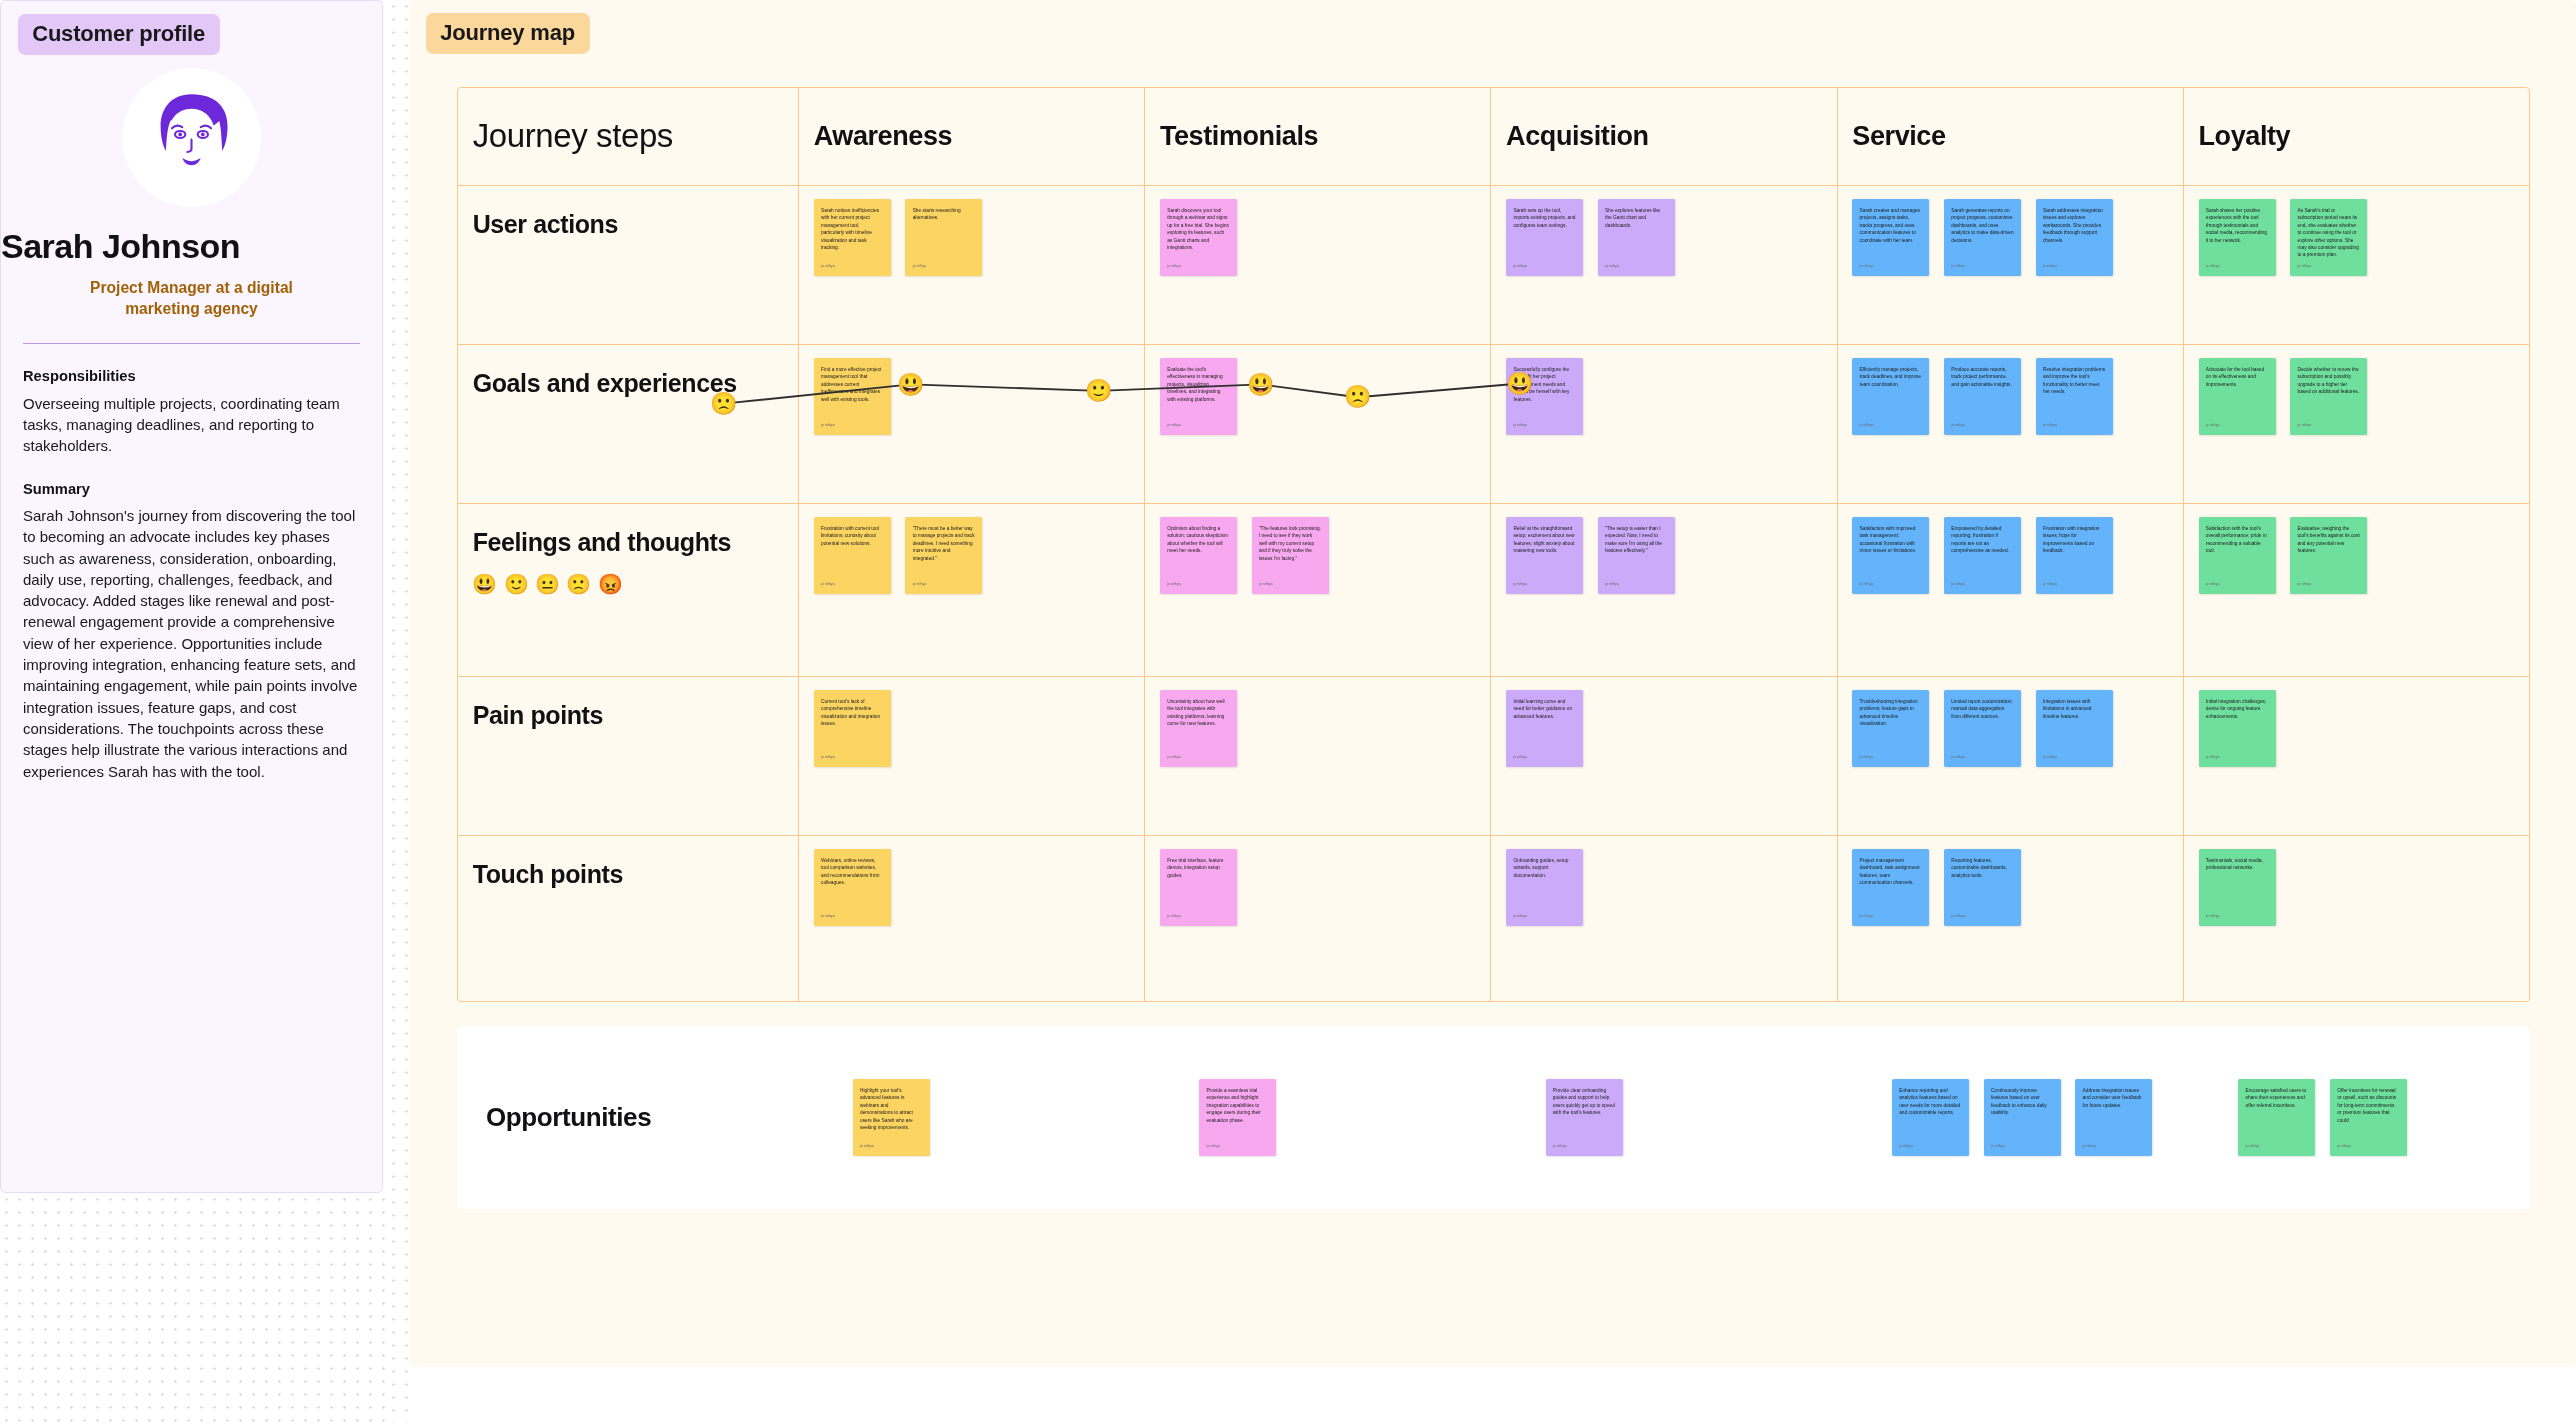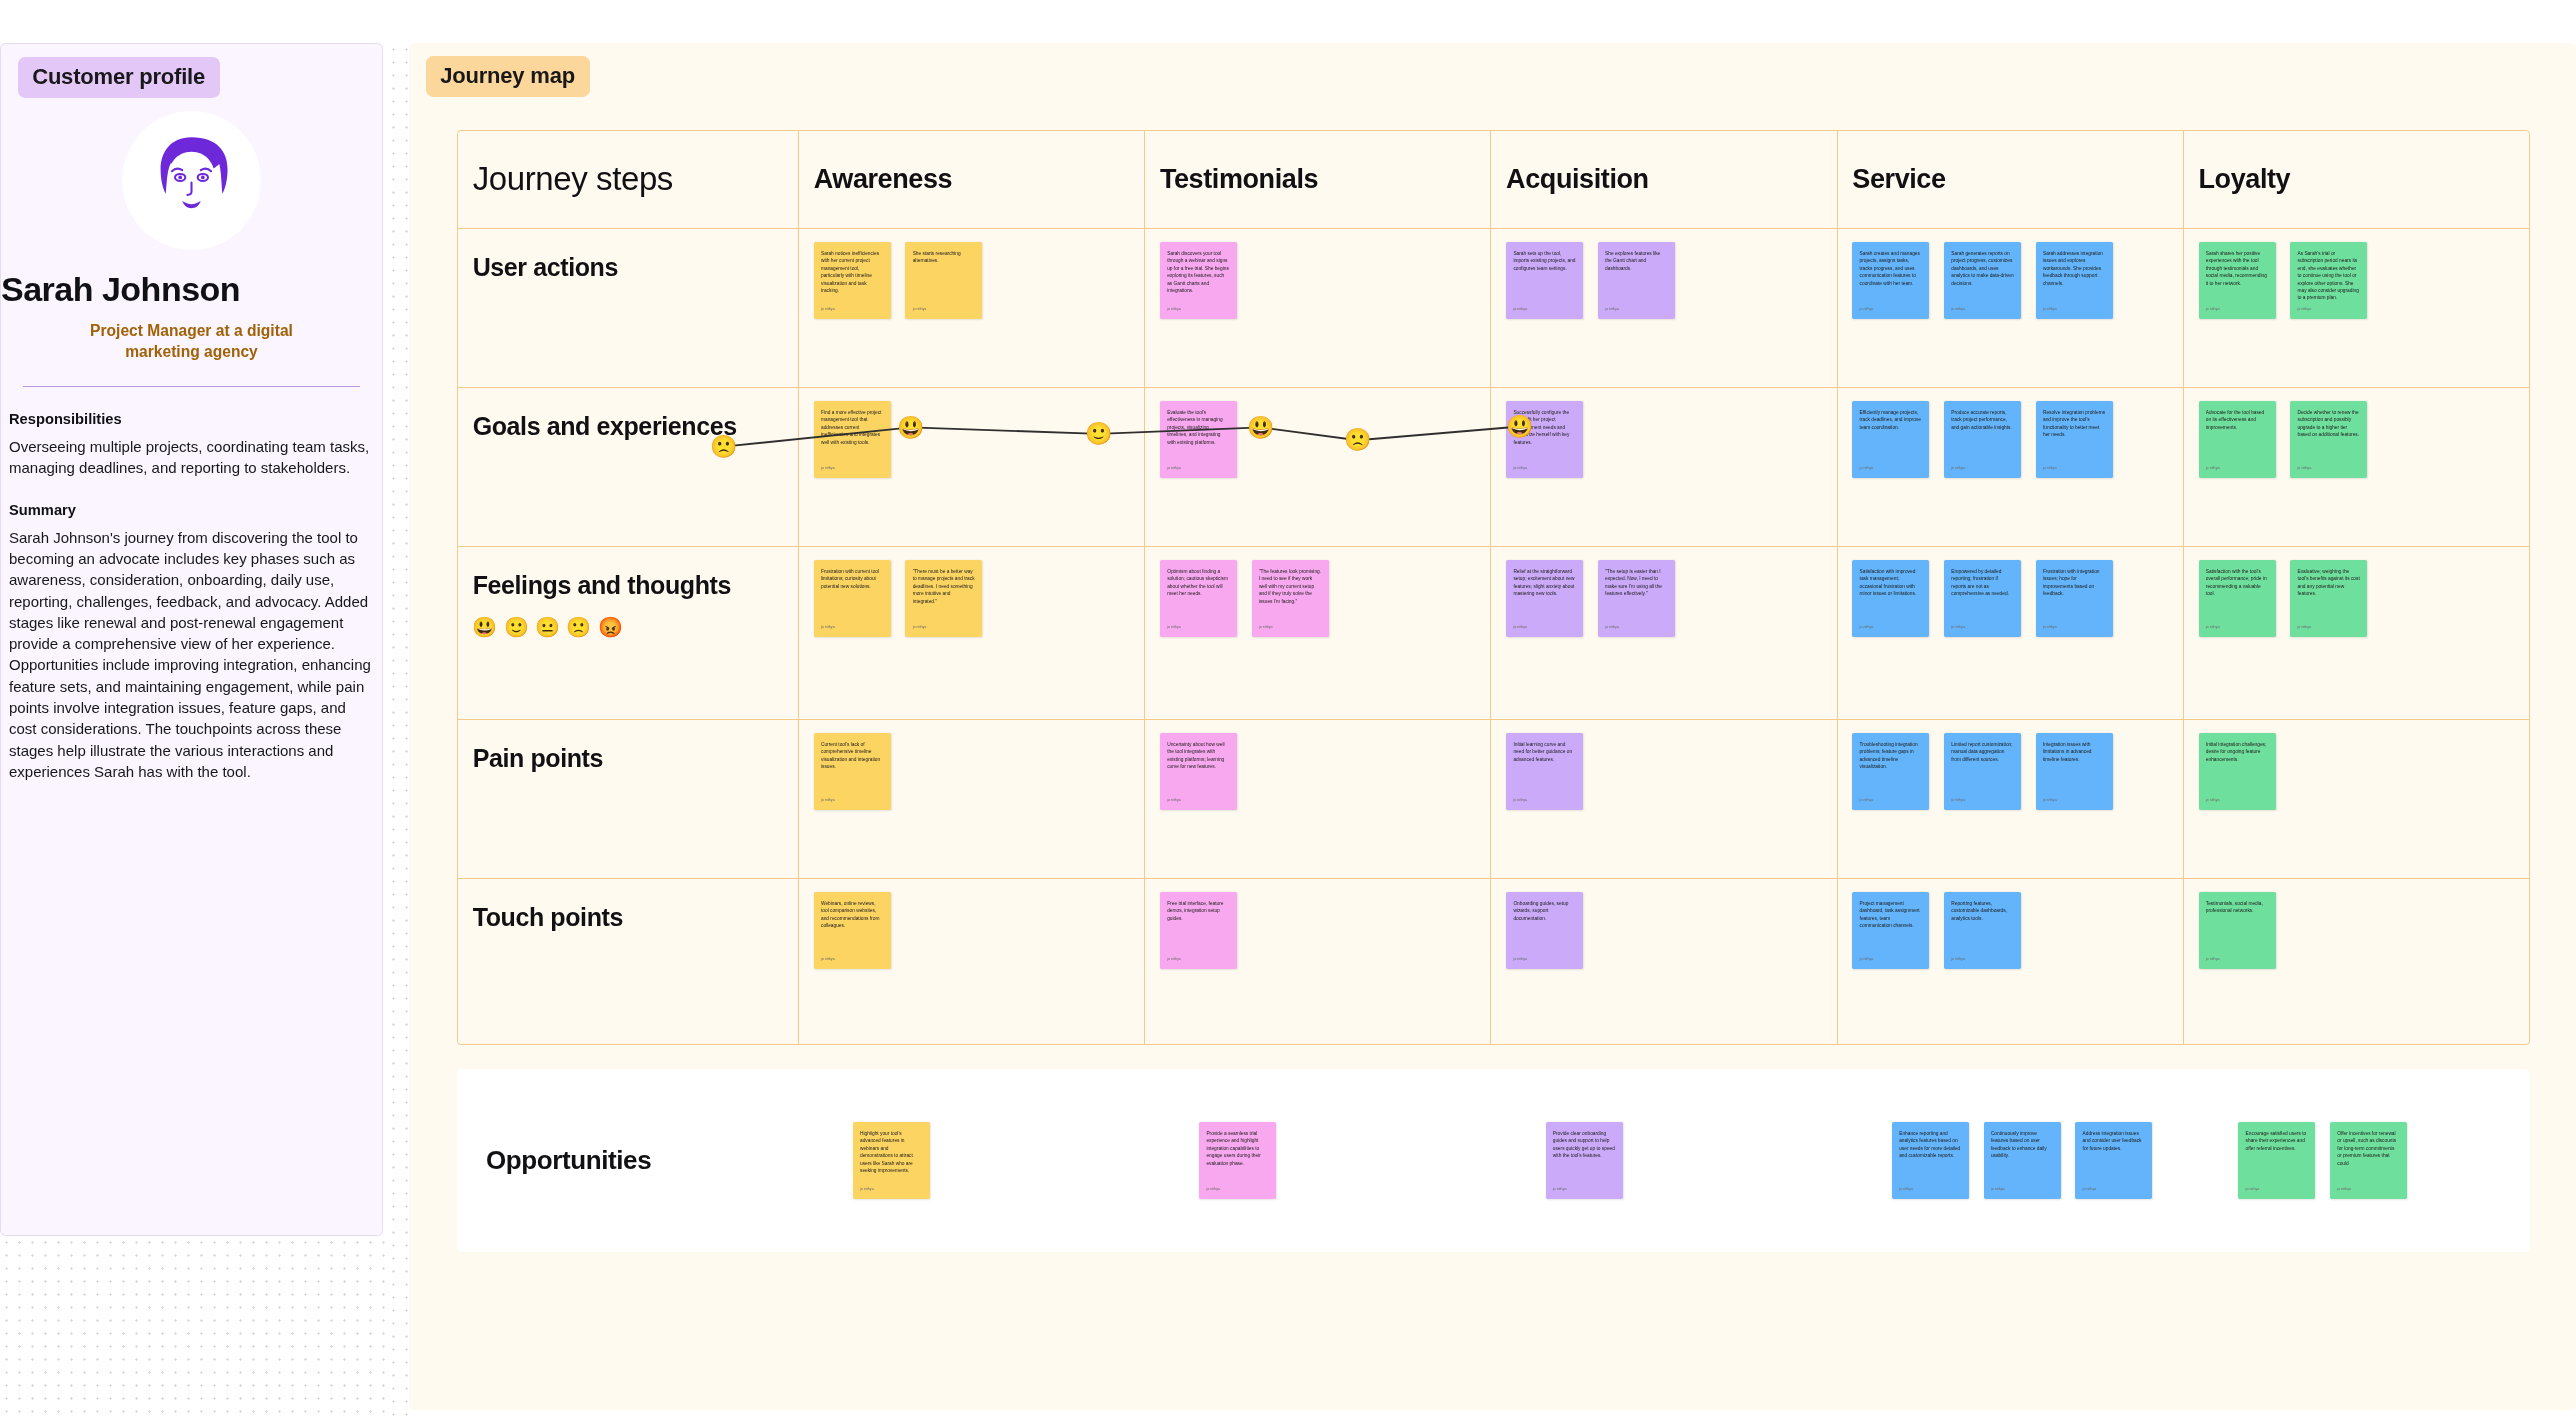--- a/index.html
+++ b/index.html
@@ -2,21 +2,21 @@
 <html style="font-size:14.7px"><head>
 <meta charset="utf-8">
 <style>
   * { box-sizing: border-box; margin: 0; padding: 0; }
   html, body {
     width: 2576px; height: 1424px;
     font-family: "Liberation Sans", sans-serif;
     background: #ffffff;
     overflow: hidden;
   }
-  #root { position: relative; width: 2576px; height: 1056px; display: flex; margin-top: 43px; }
+  #root { position: relative; width: 2576px; height: 1056px; display: flex; }
 
   
   .sidebar {
     position: relative;
     width: 383px; height: 1193px;
     background: #faf5ff;
     border: 0.9px solid #e6dbf5;
     border-radius: 5.5px;
     flex: 0 0 383px;
   }
@@ -41,21 +41,21 @@
     color: #111114; margin-top: 20px; letter-spacing: -0.5px;
   }
   .person-role {
     text-align: center; font-size: 15.6px; font-weight: 700;
     color: #a16207; margin-top: 11px; line-height: 1.35;
     padding: 0 59px;
   }
   .divider {
     height: 1.8px; background: #b99ae0; margin: 24px 22px 0 22px;
   }
-  .section { padding: 0 8px; }
+  .section { padding: 0 22px; }
   .section-title {
     font-size: 14.7px; font-weight: 700; color: #111114; margin-top: 24px;
   }
   .section-body {
     font-size: 15px; color: #18181b; line-height: 1.42; margin-top: 8.3px;
   }
 
   
   .canvas {
     position: relative;

